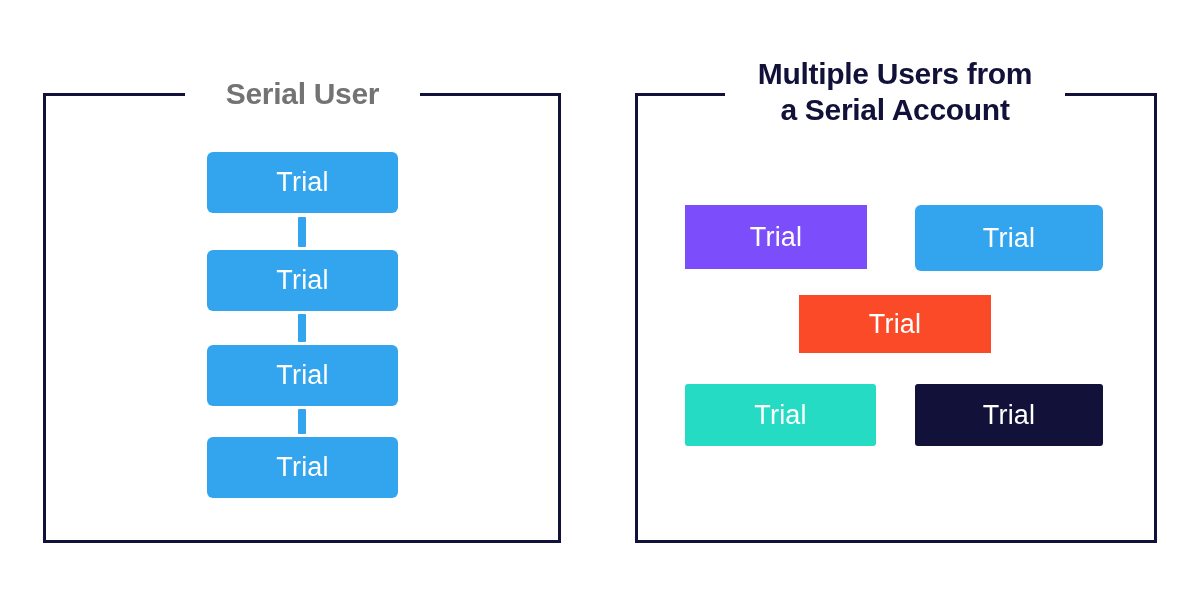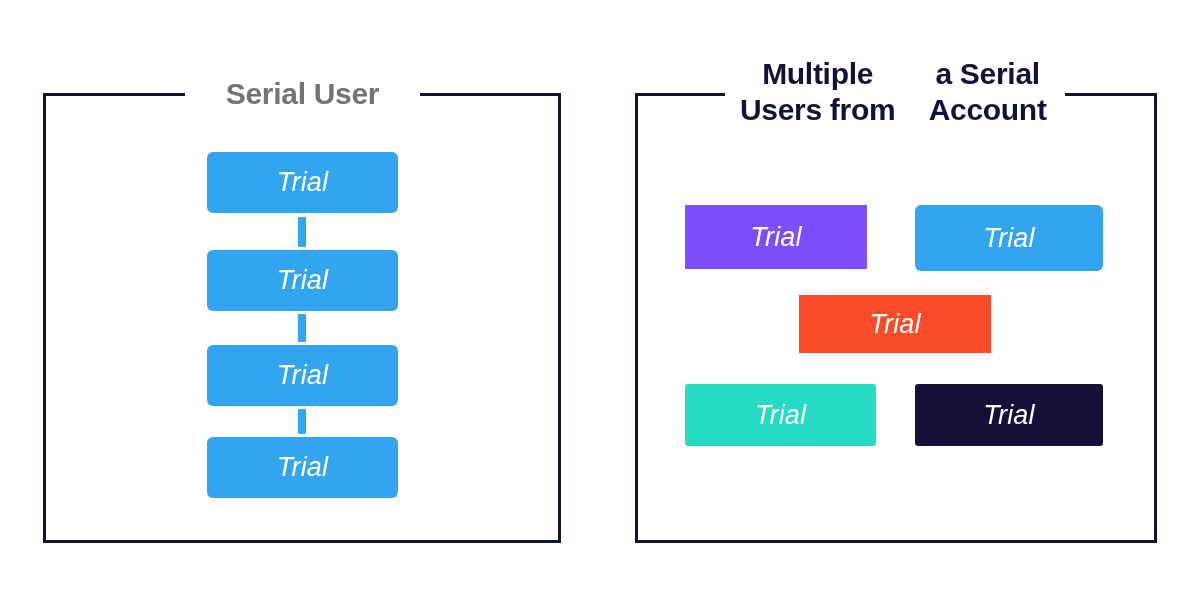--- a/index.html
+++ b/index.html
@@ -16,21 +16,20 @@
     width: 1200px;
     height: 611px;
     background: #ffffff;
     overflow: hidden;
   }
 
   
   .panel {
     position: absolute;
     box-sizing: border-box;
-    font-style: italic;
   }
   .panel-edge {
     position: absolute;
     background: #111139;
   }
   .edge-left   { width: 3px; }
   .edge-right  { width: 3px; }
   .edge-bottom { height: 3px; }
   .edge-top    { height: 3px; }
 
@@ -114,14 +113,14 @@
       <div class="trial-box" style="left: 164px; top: 202px; width: 192px; height: 58px; background: rgb(251, 74, 40); border-radius: 0px; color: rgb(255, 255, 255);">
         <span class="trial-label">Trial</span>
       </div>
       <div class="trial-box" style="left: 50px; top: 291px; width: 191px; height: 62px; background: rgb(38, 219, 196); border-radius: 3px; color: rgb(255, 255, 255);">
         <span class="trial-label">Trial</span>
       </div>
       <div class="trial-box" style="left: 280px; top: 291px; width: 188px; height: 62px; background: rgb(17, 17, 57); border-radius: 3px; color: rgb(255, 255, 255);">
         <span class="trial-label">Trial</span>
       </div>
     </div>
-    <div class="panel-title" style="left: 725px; width: 340px; top: 56px; height: 72px; color: rgb(17, 17, 57); display: flex; flex-direction: row; align-items: center; justify-content: center;"><div style="line-height: 36px;">Multiple Users from</div><div style="line-height: 36px;">a Serial Account</div></div>
+    <div class="panel-title" style="left: 725px; width: 340px; top: 56px; height: 72px; color: rgb(17, 17, 57); display: flex; flex-direction: column; align-items: center; justify-content: center;"><div style="line-height: 36px;">Multiple Users from</div><div style="line-height: 36px;">a Serial Account</div></div>
   </div>
 
 </body></html>

